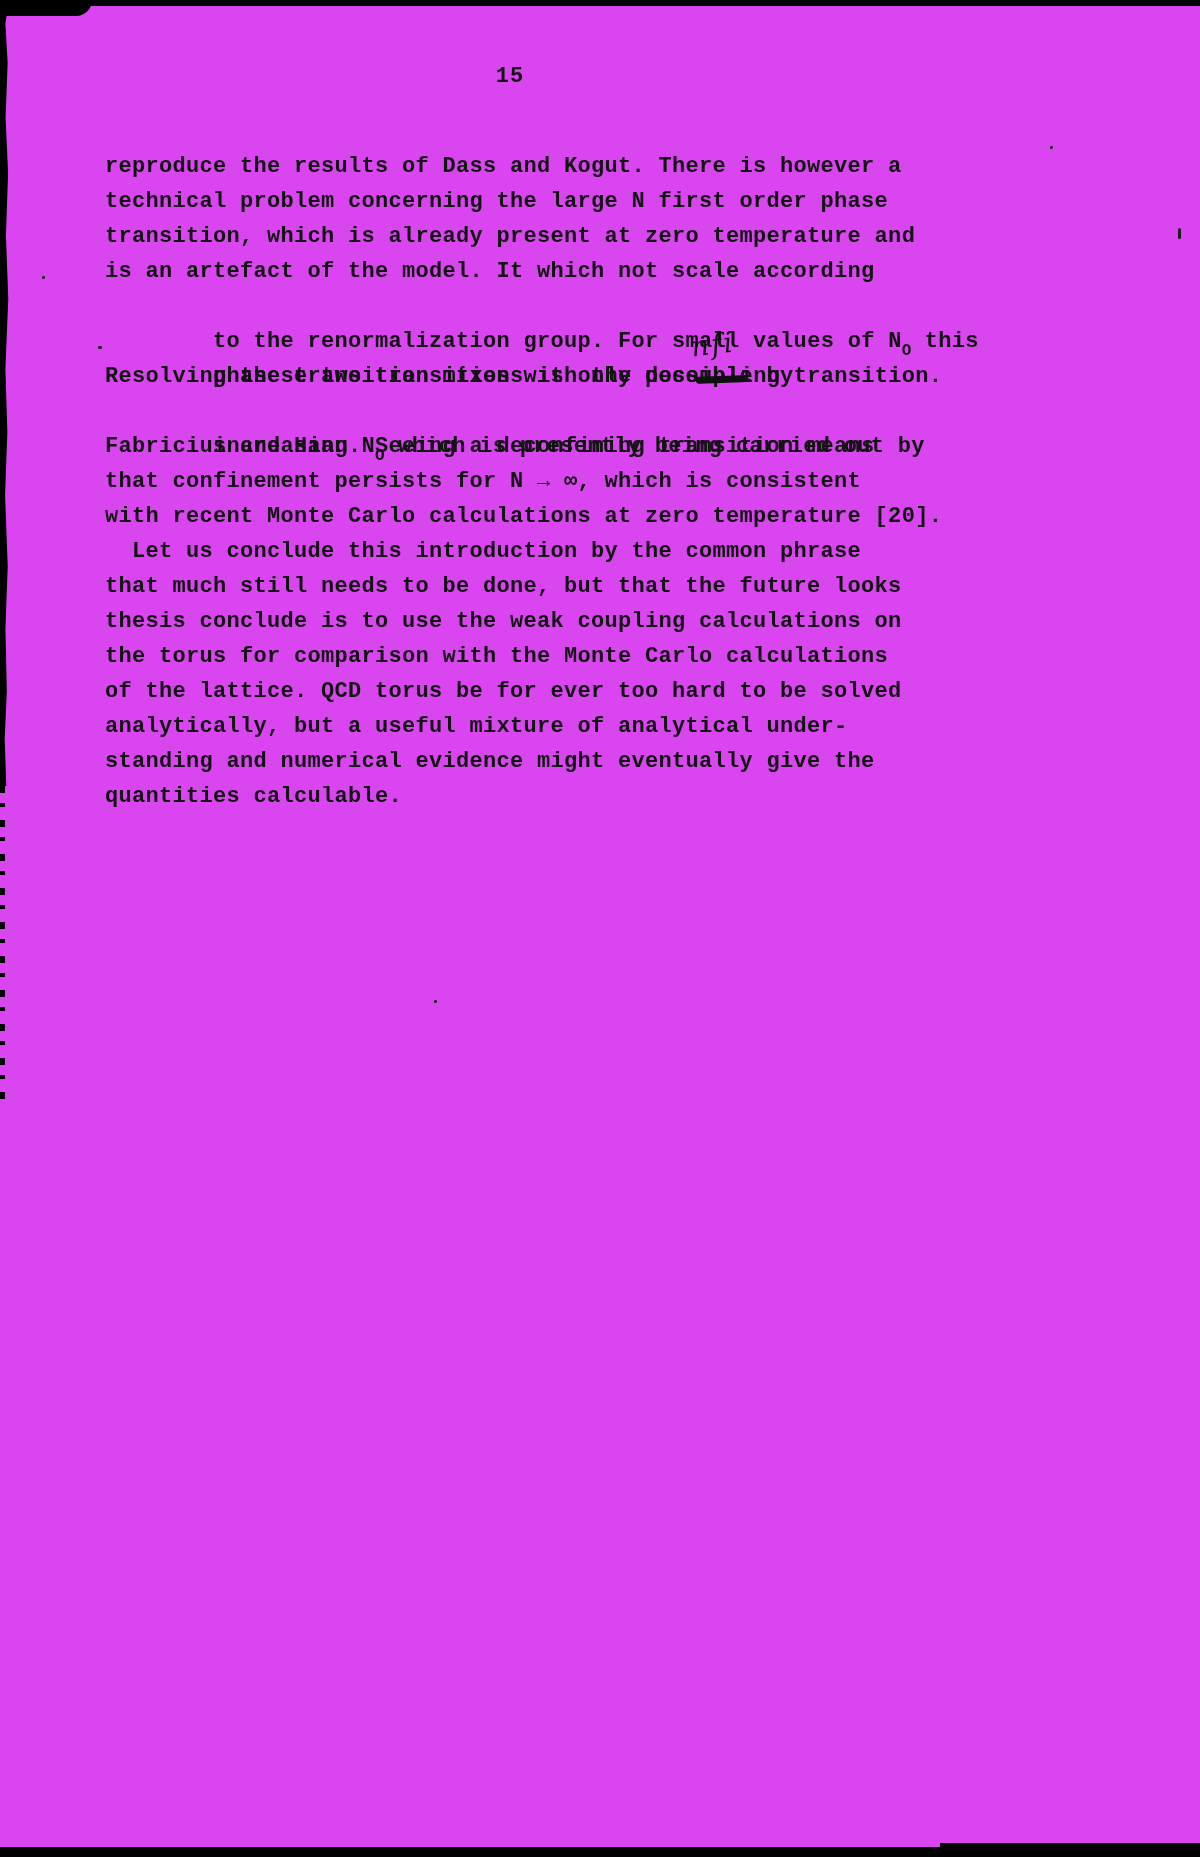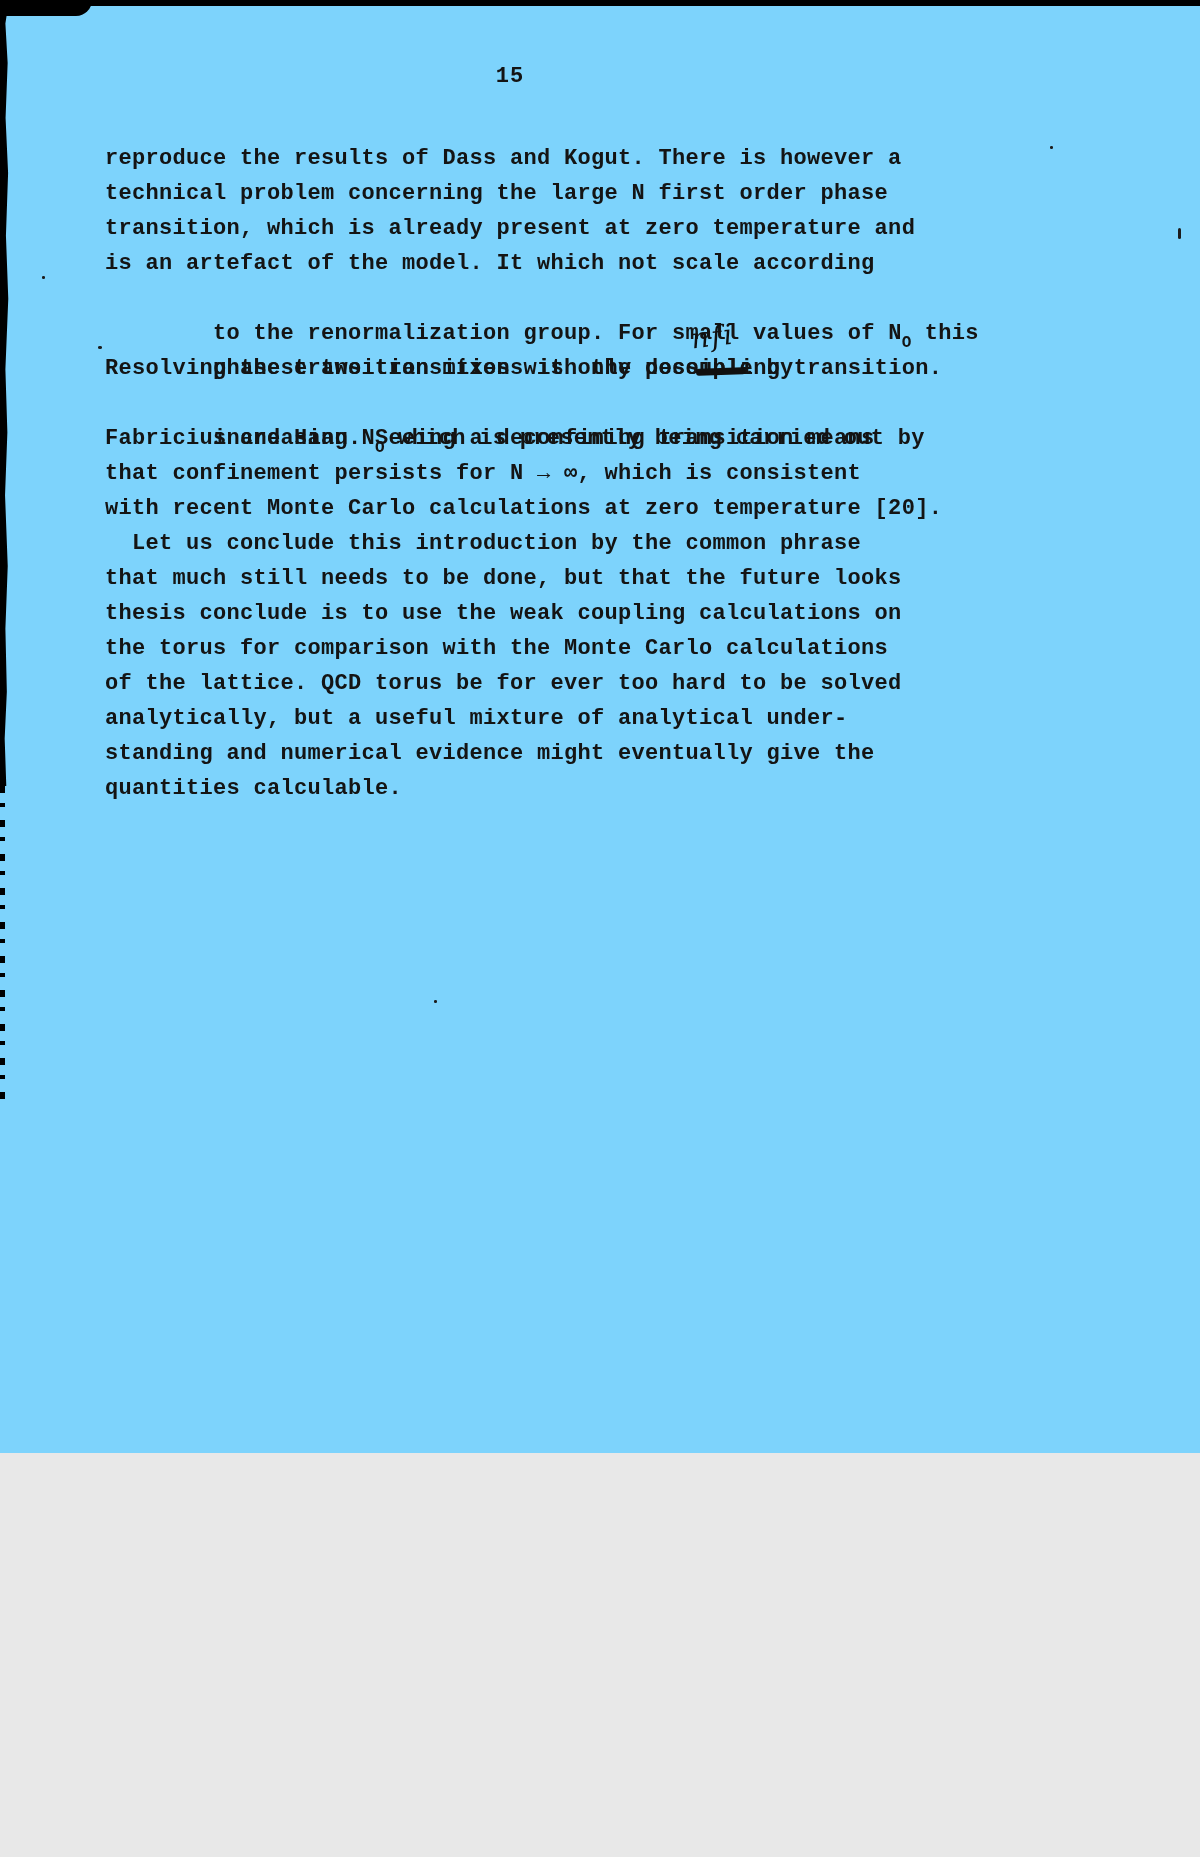--- a/index.html
+++ b/index.html
@@ -1,20 +1,20 @@
 <!DOCTYPE html>
 <html><head>
 <meta charset="utf-8">
 <style>
   html, body { margin: 0; padding: 0; background: #e8e8e8; }
   .page {
     position: relative;
     width: 1200px;
-    height: 1453px;
-    background: #7dd3fc;
+    height: 1857px;
+    background: #d946ef;
     overflow: hidden;
     font-family: "Liberation Mono", monospace;
     color: #141414;
   }
   
   .edge-top {
     position: absolute; left: 0; top: 0;
     width: 1200px; height: 6px; background: #000;
   }
   .edge-top-corner {
@@ -50,21 +50,21 @@
   .speck-4 { left: 42px;  top: 276px; width: 3px; height: 3px; }
   .speck-5 { left: 434px; top: 1000px; width: 3px; height: 3px; }
 
   
   .page-number {
     position: absolute; left: 470px; top: 64px; width: 80px;
     text-align: center;
     font-size: 22px; font-weight: 700; letter-spacing: 1px;
   }
   .text-block {
-    position: absolute; left: 105px; top: 141px; width: 1010px;
+    position: absolute; left: 105px; top: 149px; width: 1010px;
     font-size: 22px; font-weight: 700;
     line-height: 35px; letter-spacing: 0.3px;
   }
   .tline { white-space: pre; height: 35px; }
   .sub {
     font-size: 16px; position: relative; top: 8px; letter-spacing: 0;
   }
   .italic { font-style: italic; }
   
   .corr { position: relative; display: inline-block; }

